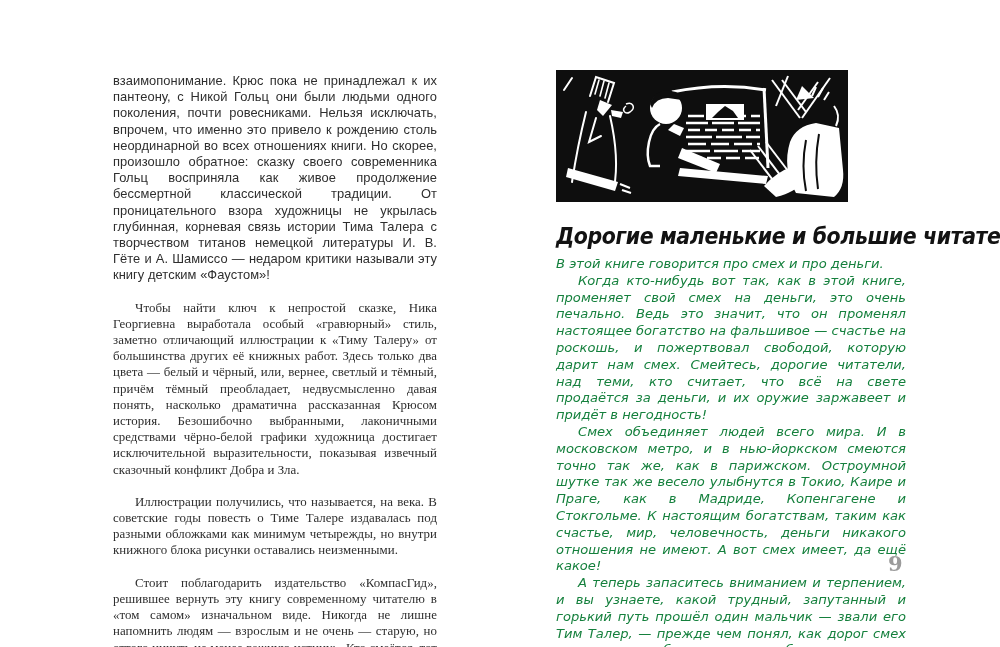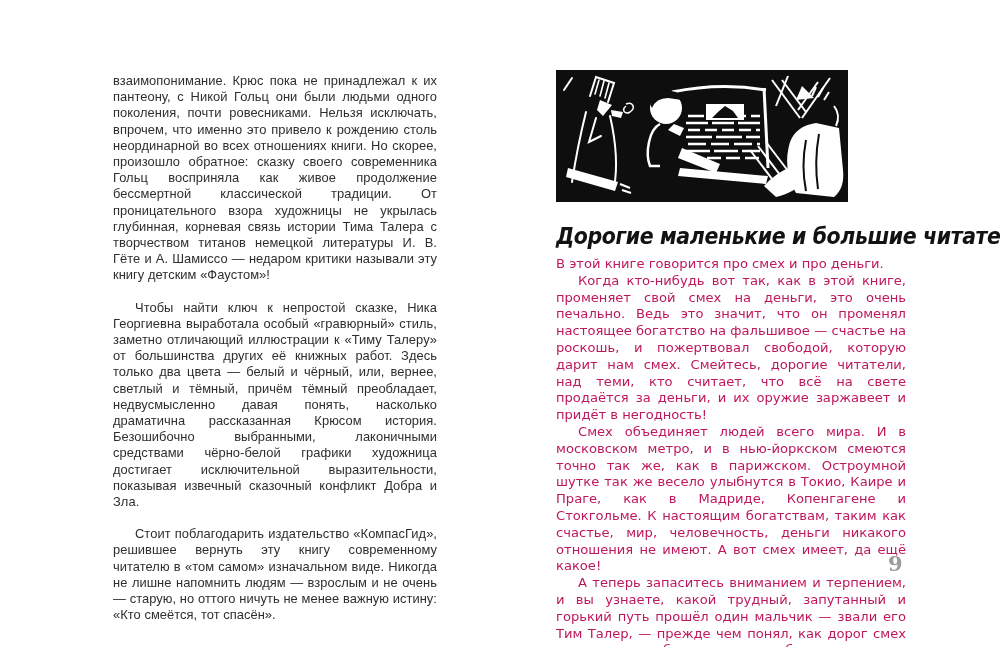--- a/index.html
+++ b/index.html
@@ -26,21 +26,21 @@
   }
   .left-page p {
     margin: 16px;
     font-size: 12.9px;
     line-height: 16.2px;
     text-align: justify;
     color: #2e2e2e;
     letter-spacing: 0.05px;
     hyphens: auto;
   }
-  .indent { text-indent: 22px; }
+  .indent { text-indent: 22px; font-family: Liberation Serif, serif; }
   .gap-top { margin-top: 5px !important; }
   
   .right-page {
     position: absolute;
     left: 556px;
     top: 70px;
     width: 350px;
   }
   .illustration {
     width: 292px;
@@ -56,24 +56,25 @@
     font-size: 20.5px;
     letter-spacing: -0.4px;
     color: #121212;
     transform: scaleY(1.08);
     transform-origin: left top;
     white-space: nowrap;
   }
   .right-page p {
     margin: 0;
     font-family: "DejaVu Sans", sans-serif;
+    font-style: italic;
     font-size: 13.1px;
     line-height: 16.8px;
     text-align: justify;
-    color: #be185d;
+    color: #15803d;
     hyphens: auto;
   }
   
   .page-number {
     position: absolute;
     left: 888px;
     top: 551px;
     font-family: "DejaVu Serif", serif;
     font-weight: bold;
     font-size: 21px;
@@ -81,20 +82,21 @@
   }
 </style>
 </head>
 <body>
 
 <div class="spread">
 
   <div class="left-page">
     <p>взаимопонимание. Крюс пока не принадлежал к их пантеону, с Никой Гольц они были людьми одного поколения, почти ровесниками. Нельзя исключать, впрочем, что именно это привело к рождению столь неординарной во всех отношениях книги. Но скорее, произошло обратное: сказку своего современника Гольц восприняла как живое продолжение бессмертной классической традиции. От проницательного взора художницы не укрылась глубинная, корневая связь истории Тима Талера с творчеством титанов немецкой литературы И. В. Гёте и А. Шамиссо — недаром критики называли эту книгу детским «Фаустом»!</p>
     <p class="indent gap-top">Чтобы найти ключ к непростой сказке, Ника Георгиевна выработала особый «гравюрный» стиль, заметно отличающий иллюстрации к «Тиму Талеру» от большинства других её книжных работ. Здесь только два цвета — белый и чёрный, или, вернее, светлый и тёмный, причём тёмный преобладает, недвусмысленно давая понять, насколько драматична рассказанная Крюсом история. Безошибочно выбранными, лаконичными средствами чёрно-белой графики художница достигает исключительной выразительности, показывая извечный сказочный конфликт Добра и Зла.</p>
+    <p class="indent">Иллюстрации получились, что называется, на века. В советские годы повесть о Тиме Талере издавалась под разными обложками как минимум четырежды, но внутри книжного блока рисунки оставались неизменными.</p>
     <p class="indent">Стоит поблагодарить издательство «КомпасГид», решившее вернуть эту книгу современному читателю в «том самом» изначальном виде. Никогда не лишне напомнить людям — взрослым и не очень — старую, но оттого ничуть не менее важную истину: «Кто смеётся, тот спасён».</p>
 
   </div>
 
   <div class="right-page">
 
     
     <div>
       <svg class="illustration" viewBox="0 0 292 132" xmlns="http://www.w3.org/2000/svg">
         <rect width="292" height="132" fill="#0e0e0e"></rect>

